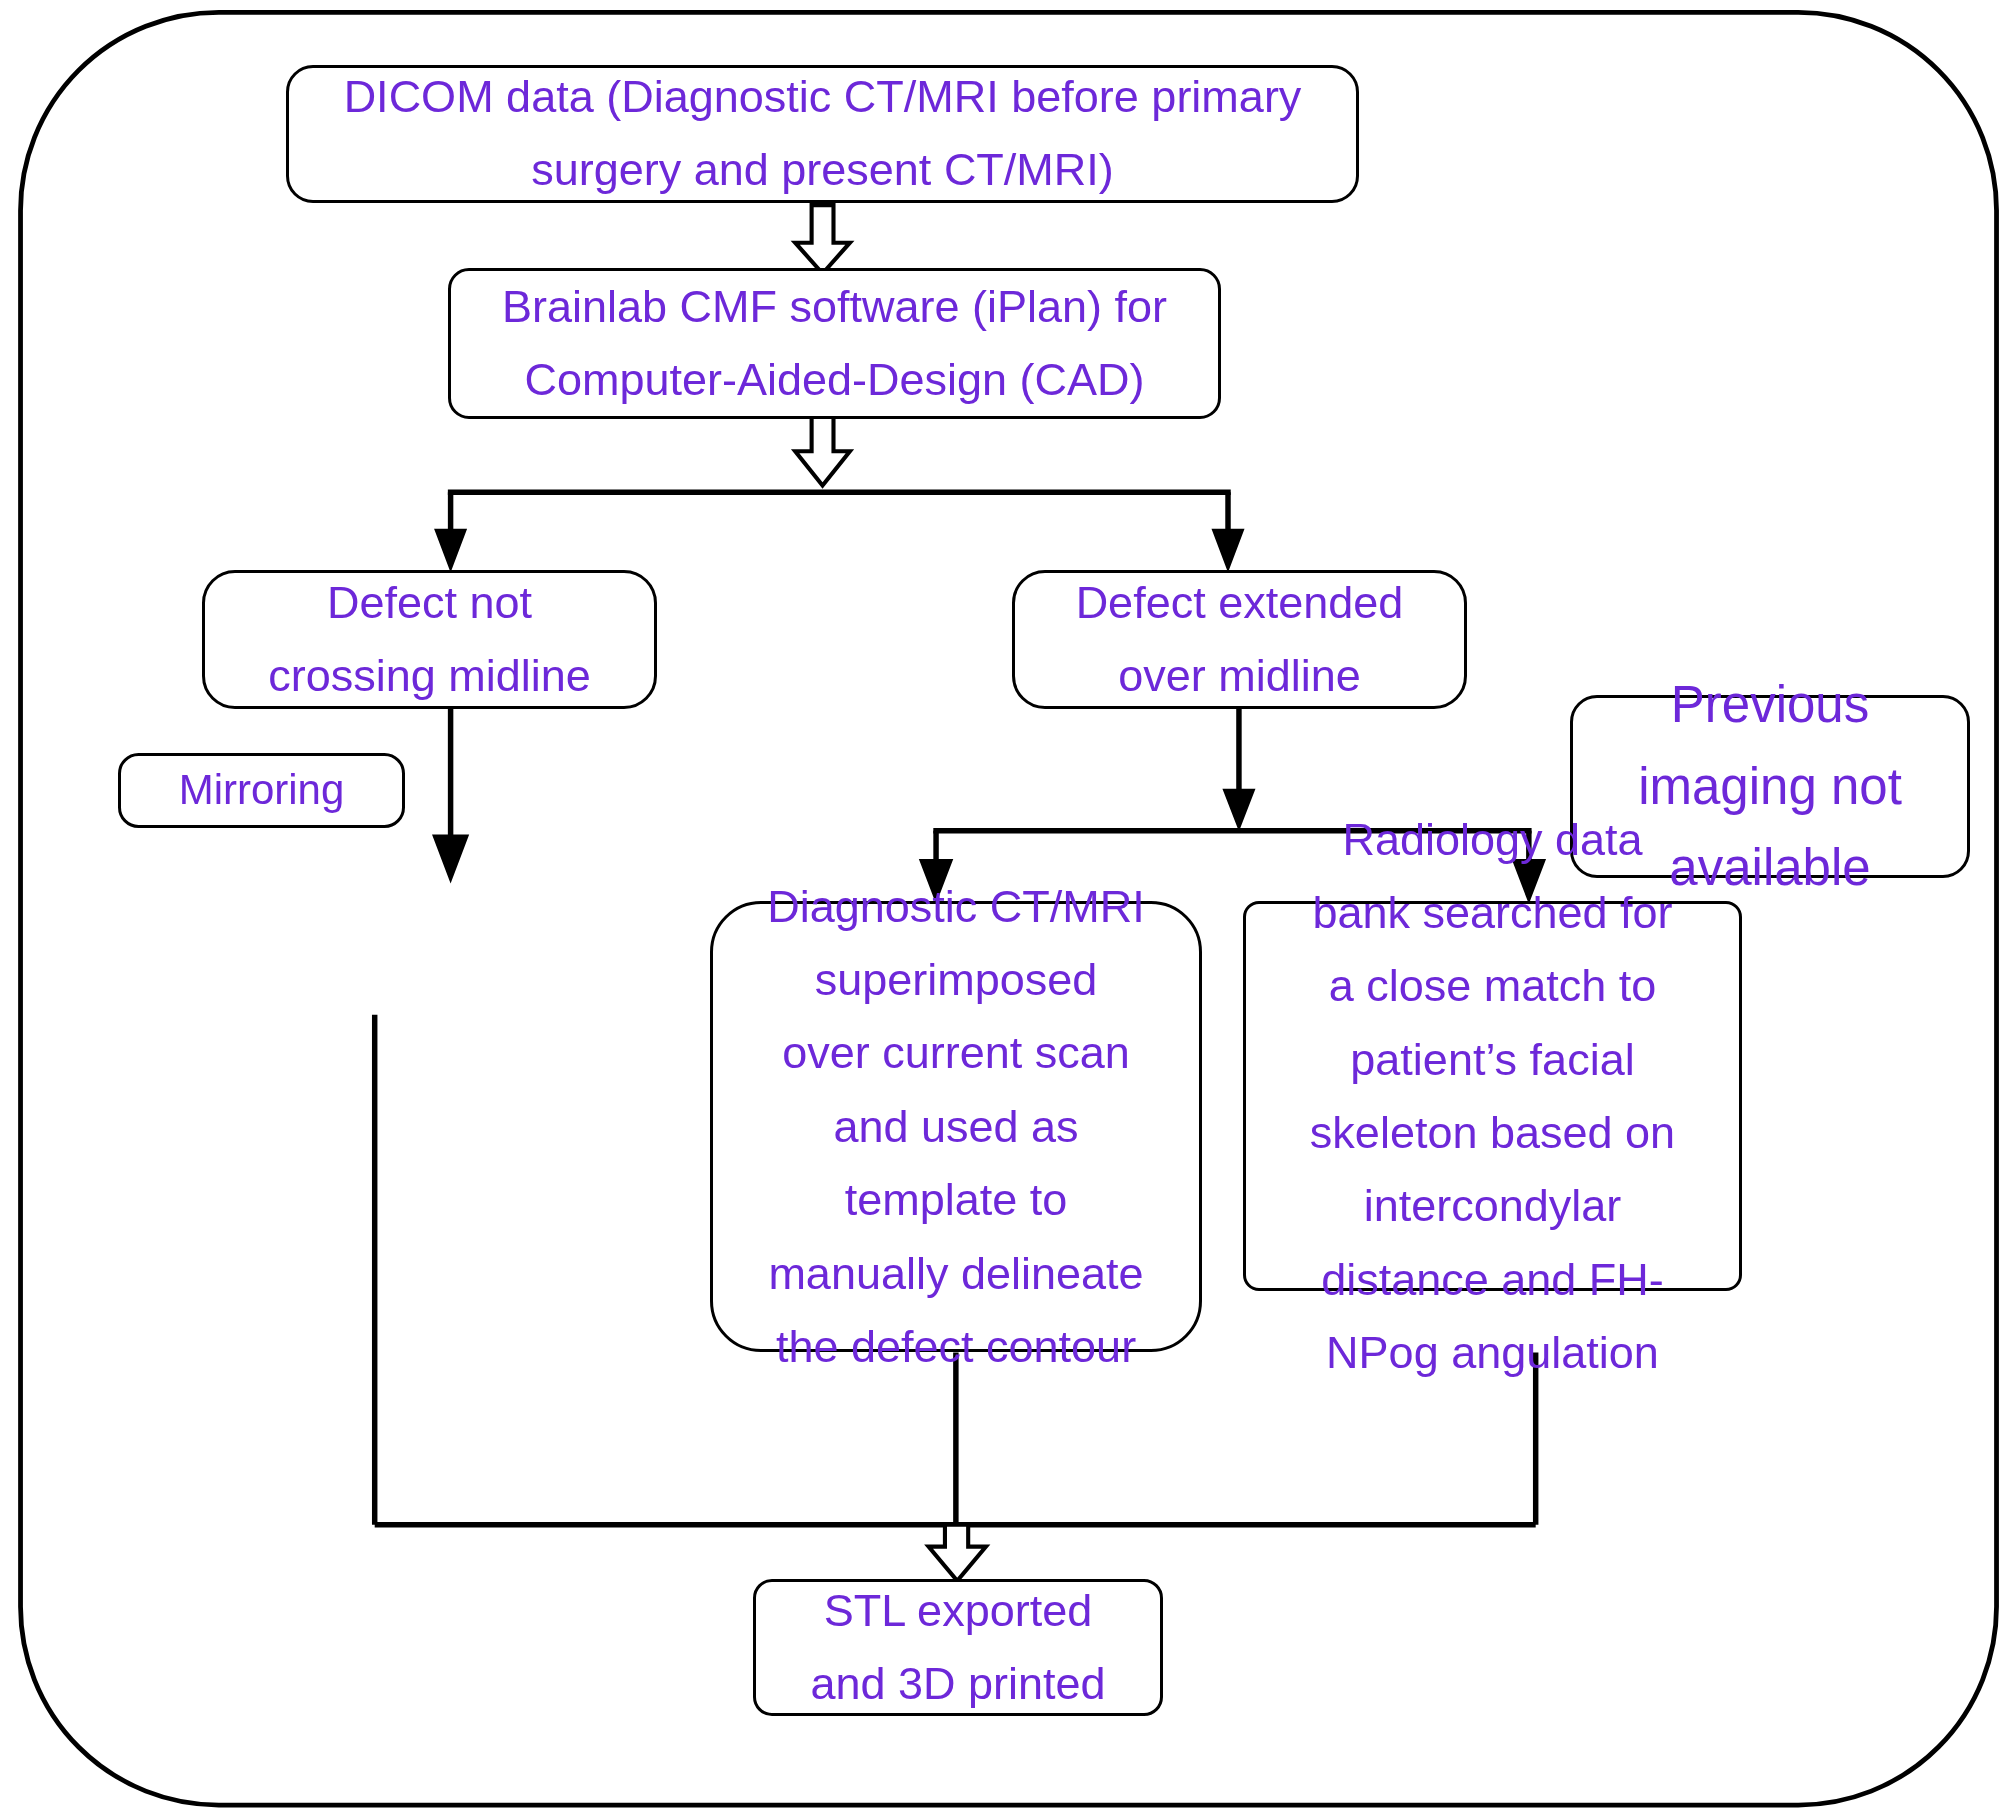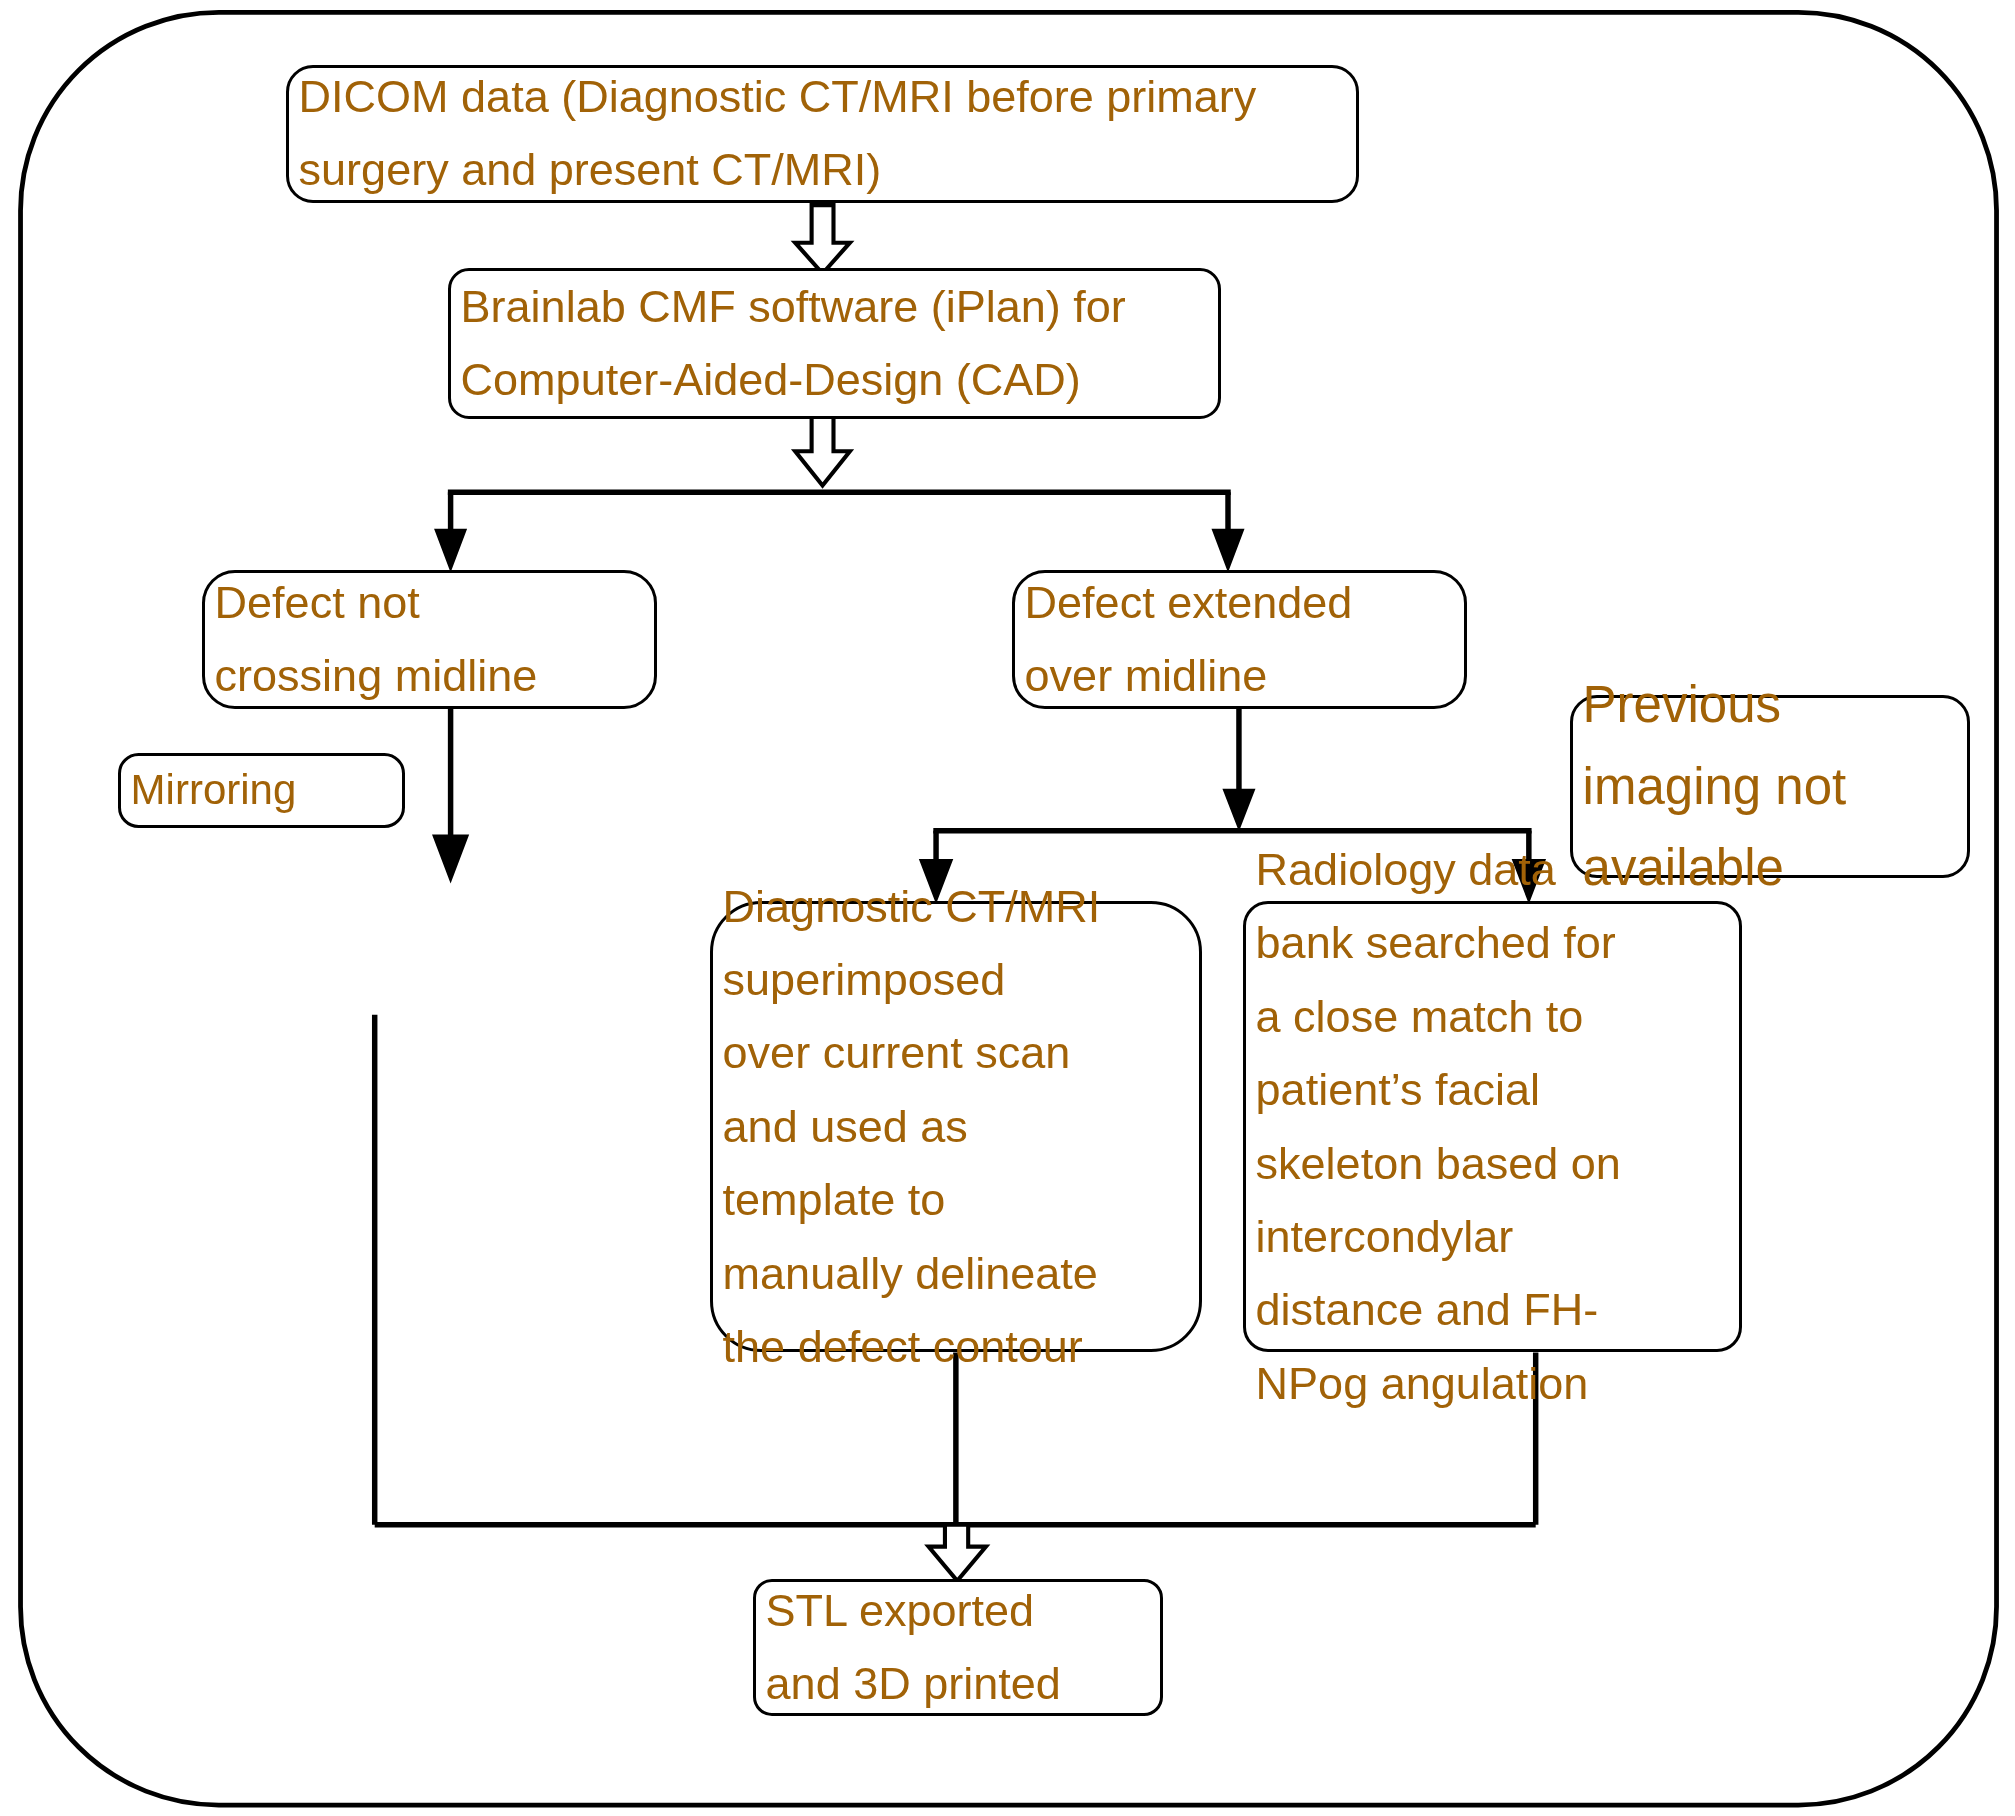--- a/index.html
+++ b/index.html
@@ -22,40 +22,41 @@
     height: 1816px;
   }
   .node {
     position: absolute;
     box-sizing: border-box;
     border: 3.4px solid #000000;
     background: #ffffff;
     display: flex;
     align-items: center;
     justify-content: center;
-    color: #a16207;
+    text-align: center;
+    color: #6d28d9;
     z-index: 3;
   }
   .node .label {
     display: block;
     width: 100%;
     white-space: pre-line;
     padding: 0 9.6px;
     box-sizing: border-box;
   }
   
   #node-dicom      { left:286px;  top:65px;   width:1073px; height:138px; border-radius:27px; font-size:45px; line-height:1.62; }
   #node-brainlab   { left:448px;  top:268px;  width:773px; height:151px; border-radius:21px; font-size:45px; line-height:1.62; }
   #node-defect-not { left:202px;  top:570px;  width:455px;  height:139px; border-radius:33px; font-size:45px; line-height:1.62; }
   #node-defect-ext { left:1012px; top:570px;  width:455px;  height:139px; border-radius:33px; font-size:45px; line-height:1.62; }
   #node-prev-img   { left:1570px; top:695px; width:400px;  height:183px; border-radius:27px; font-size:51px; line-height:1.60; }
   #node-mirroring  { left:118px;  top:753px; width:287px;  height:75px; border-radius:20.5px; font-size:42px; line-height:1.2; }
   #node-whole-mand { left:190px;  top:881px; width:482px;  height:134px; border-radius:33px; font-size:45px; line-height:1.62; }
   #node-diag-super { left:710px; top:901px; width:492px;  height:451px; border-radius:51px; font-size:45px; line-height:1.63; }
-  #node-radiology  { left:1243px; top:901px; width:499px;  height:451px; border-radius:25px; font-size:45px; line-height:1.63; }
+  #node-radiology  { left:1243px; top:901px; width:499px;  height:390px; border-radius:16px; font-size:45px; line-height:1.63; }
   #node-stl        { left:753px; top:1579px; width:410px;  height:137px; border-radius:19px; font-size:45px; line-height:1.62; }
 </style>
 </head>
 <body>
 
 <div id="stage">
 
   <svg id="flow-svg" viewBox="0 0 2947 2656" xmlns="http://www.w3.org/2000/svg">
 
     <rect x="30" y="18" width="2890" height="2622" rx="290" ry="290" fill="none" stroke="#000000" stroke-width="7"></rect>

